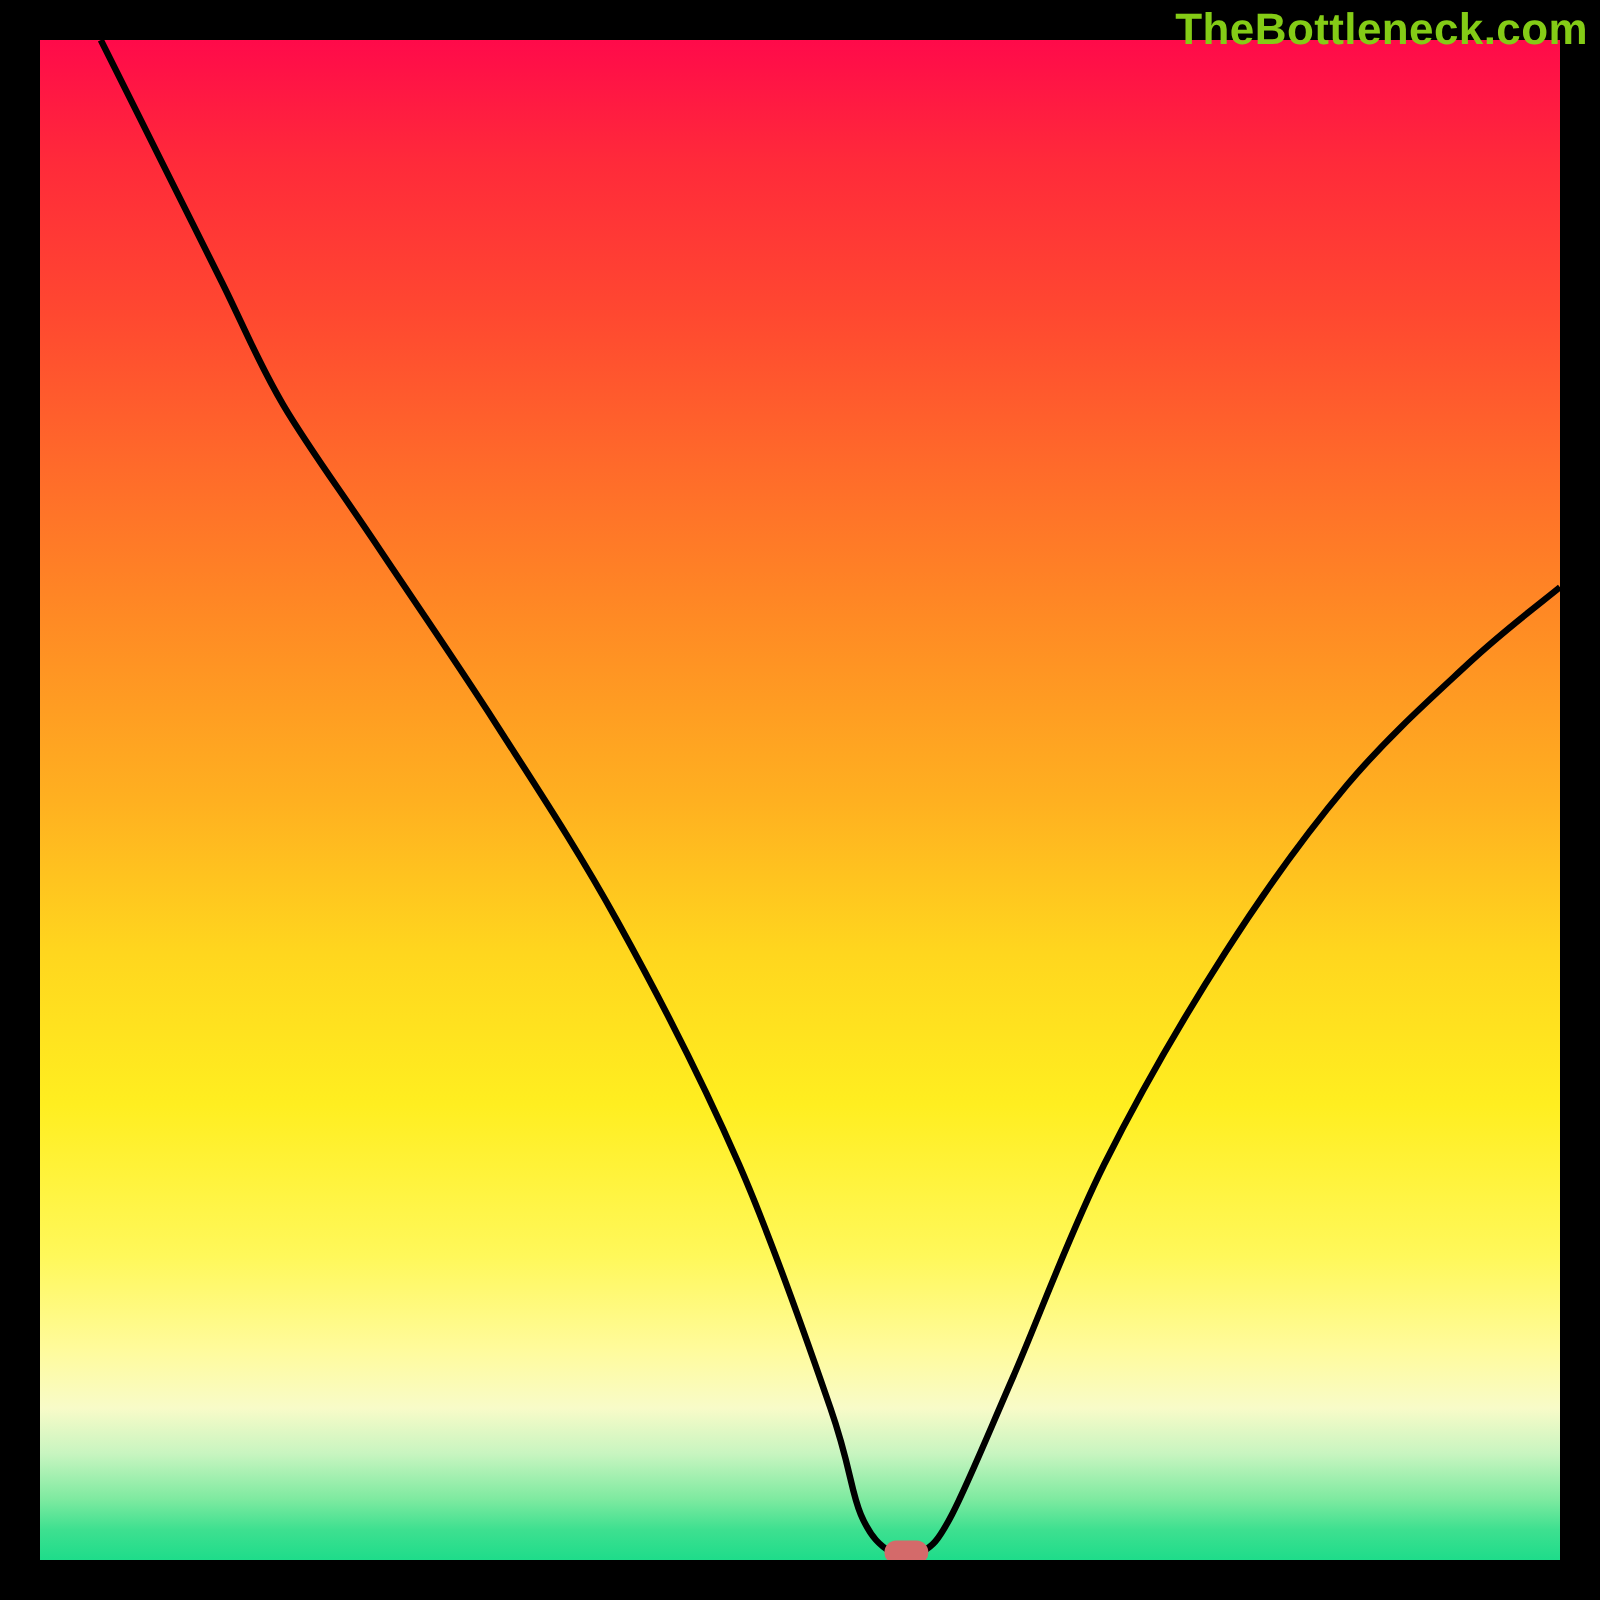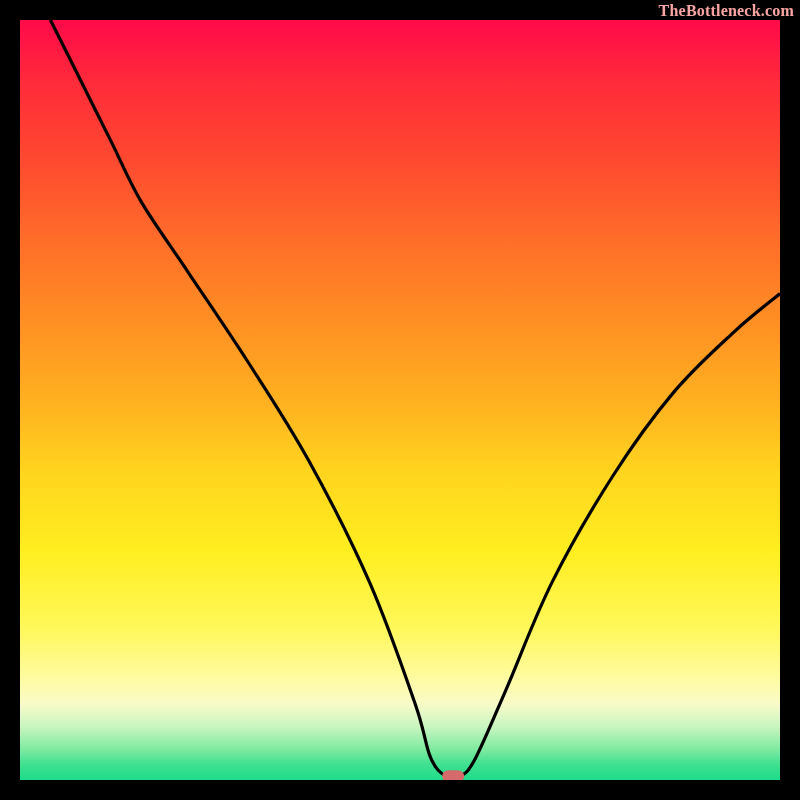--- a/index.html
+++ b/index.html
@@ -48,24 +48,24 @@
   svg.curve {
     position: absolute;
     inset: 0;
     width: 100%;
     height: 100%;
   }
   .watermark {
     position: absolute;
     top: 2px;
     right: 6px;
-    font-family: Liberation Serif, serif;
-    font-size: 16px;
+    font-family: Liberation Sans, sans-serif;
+    font-size: 22px;
     font-weight: 600;
-    color: #fca5a5;
+    color: #84cc16;
     letter-spacing: 0.2px;
     user-select: none;
   }
 </style>
 </head>
 <body>
 
 <div class="frame">
   <div class="plot-area">
     <div class="gradient-bg"></div>

